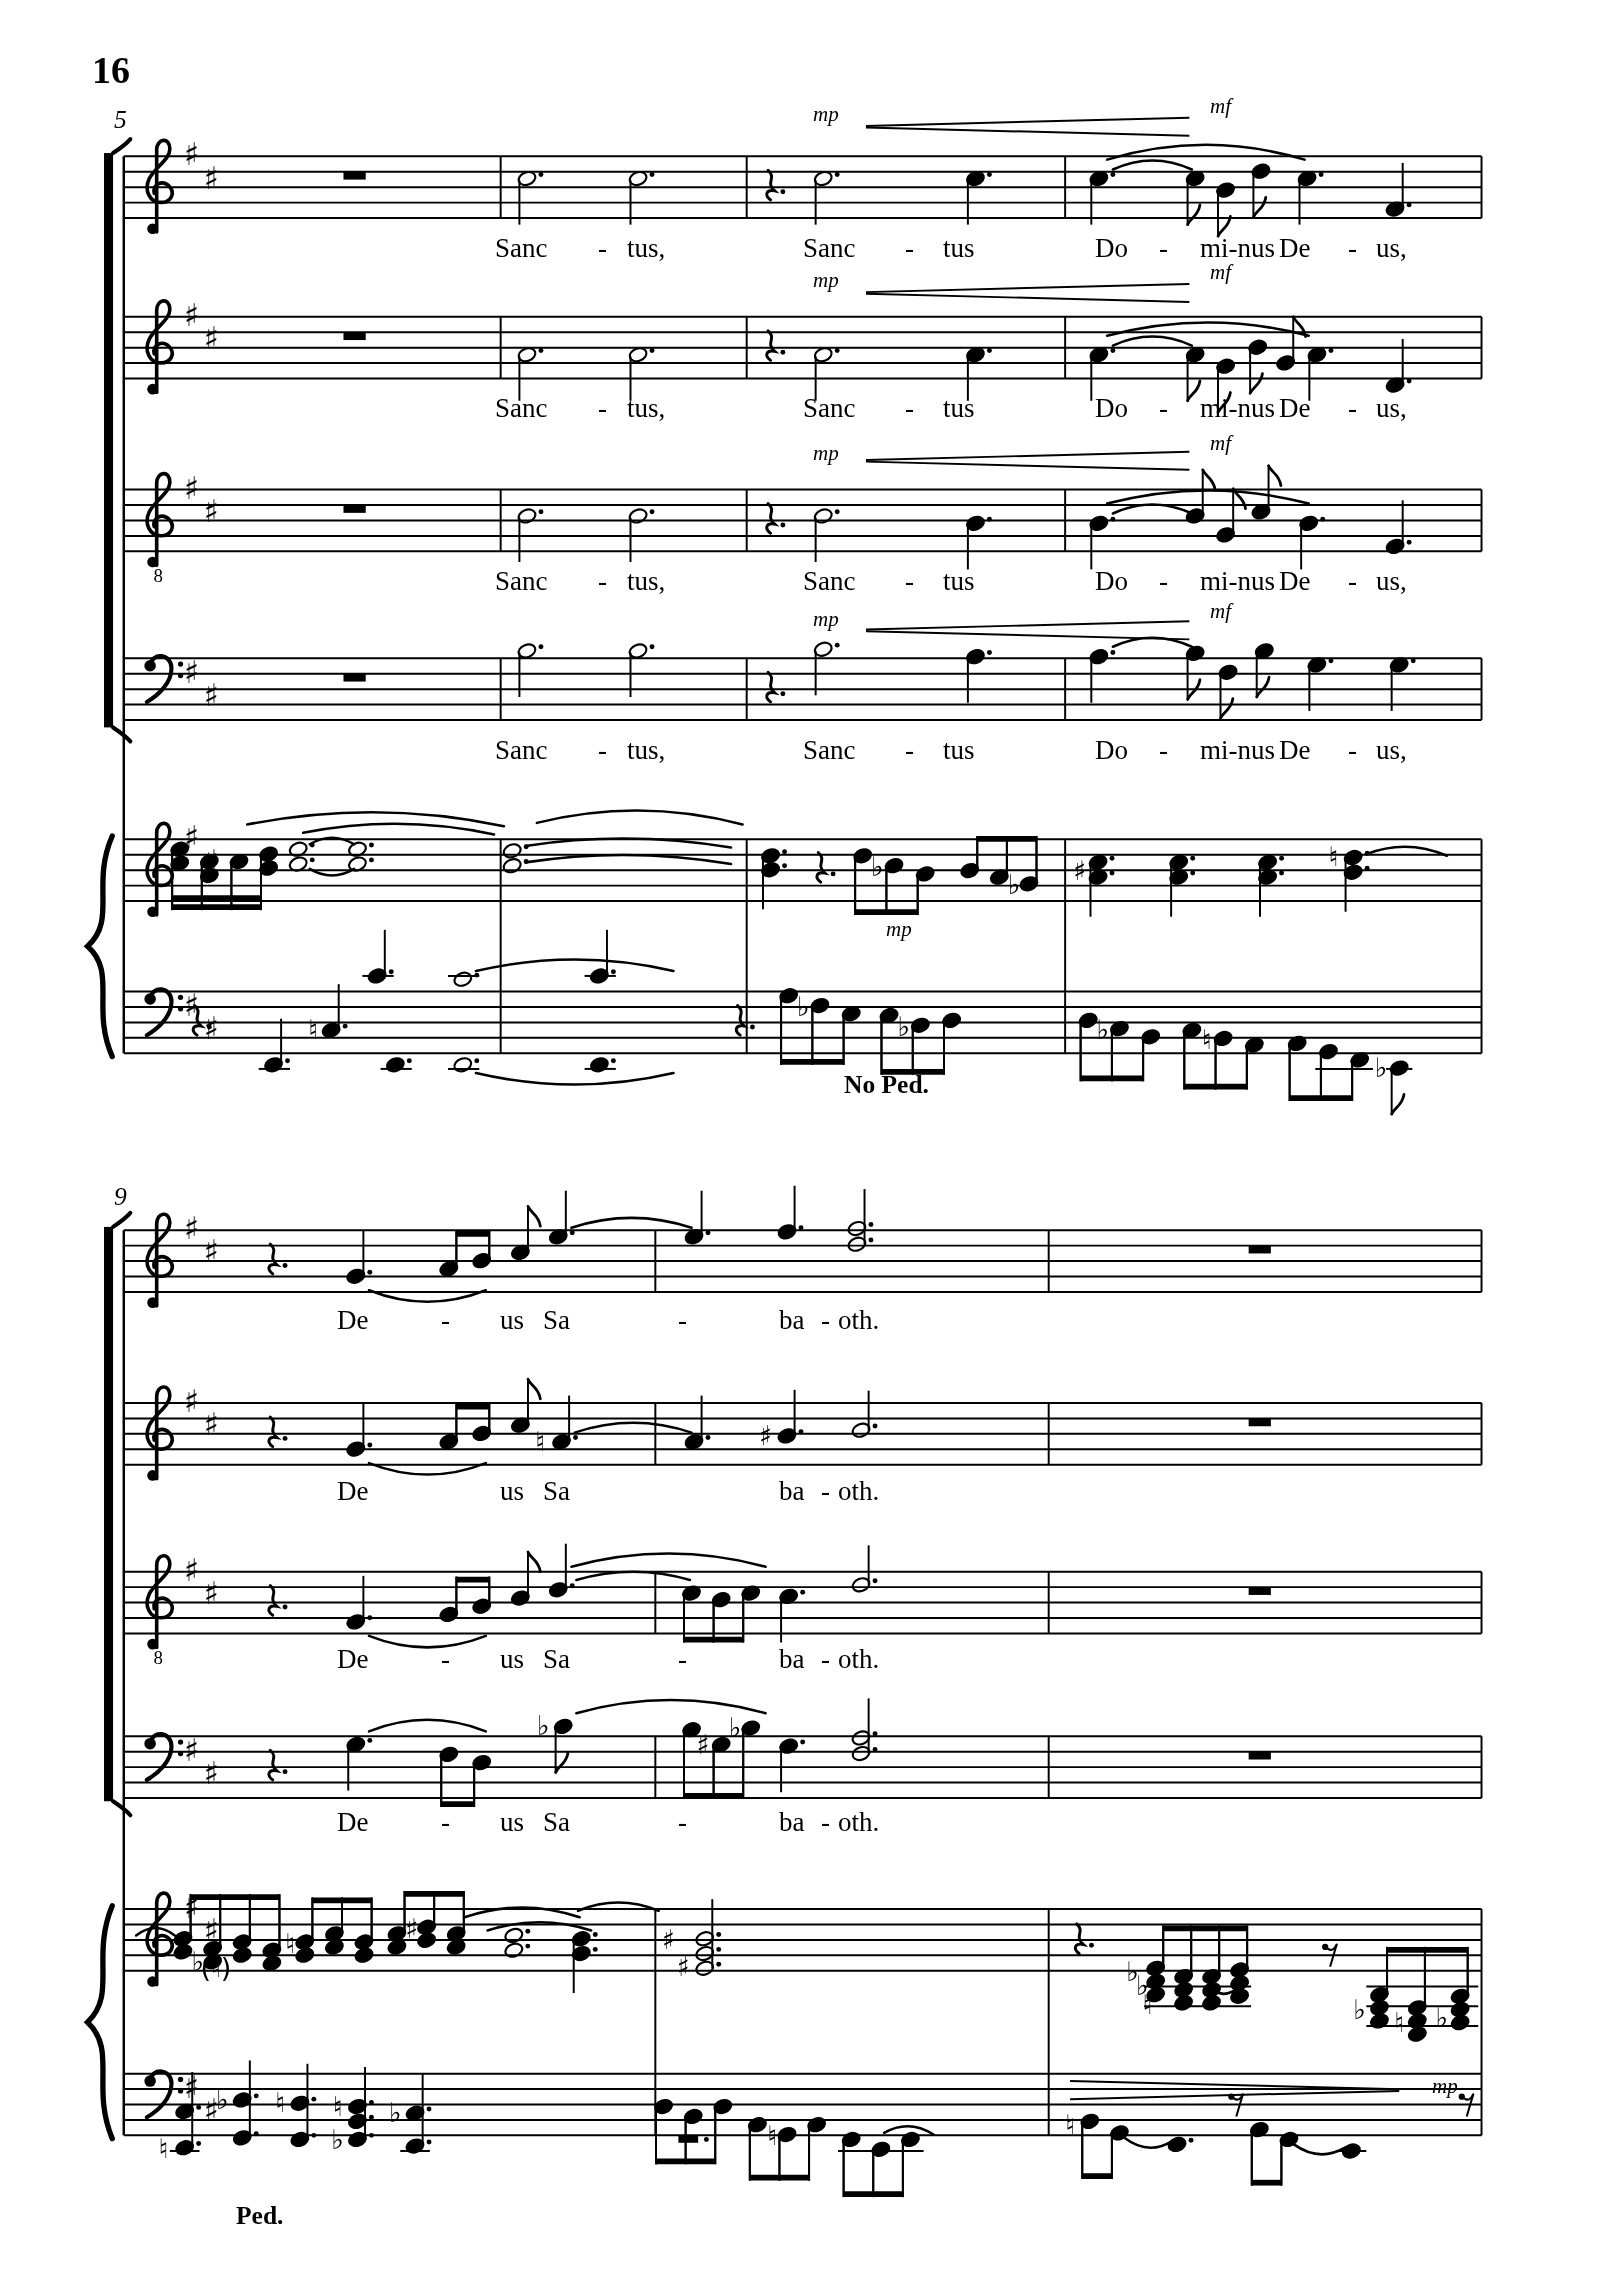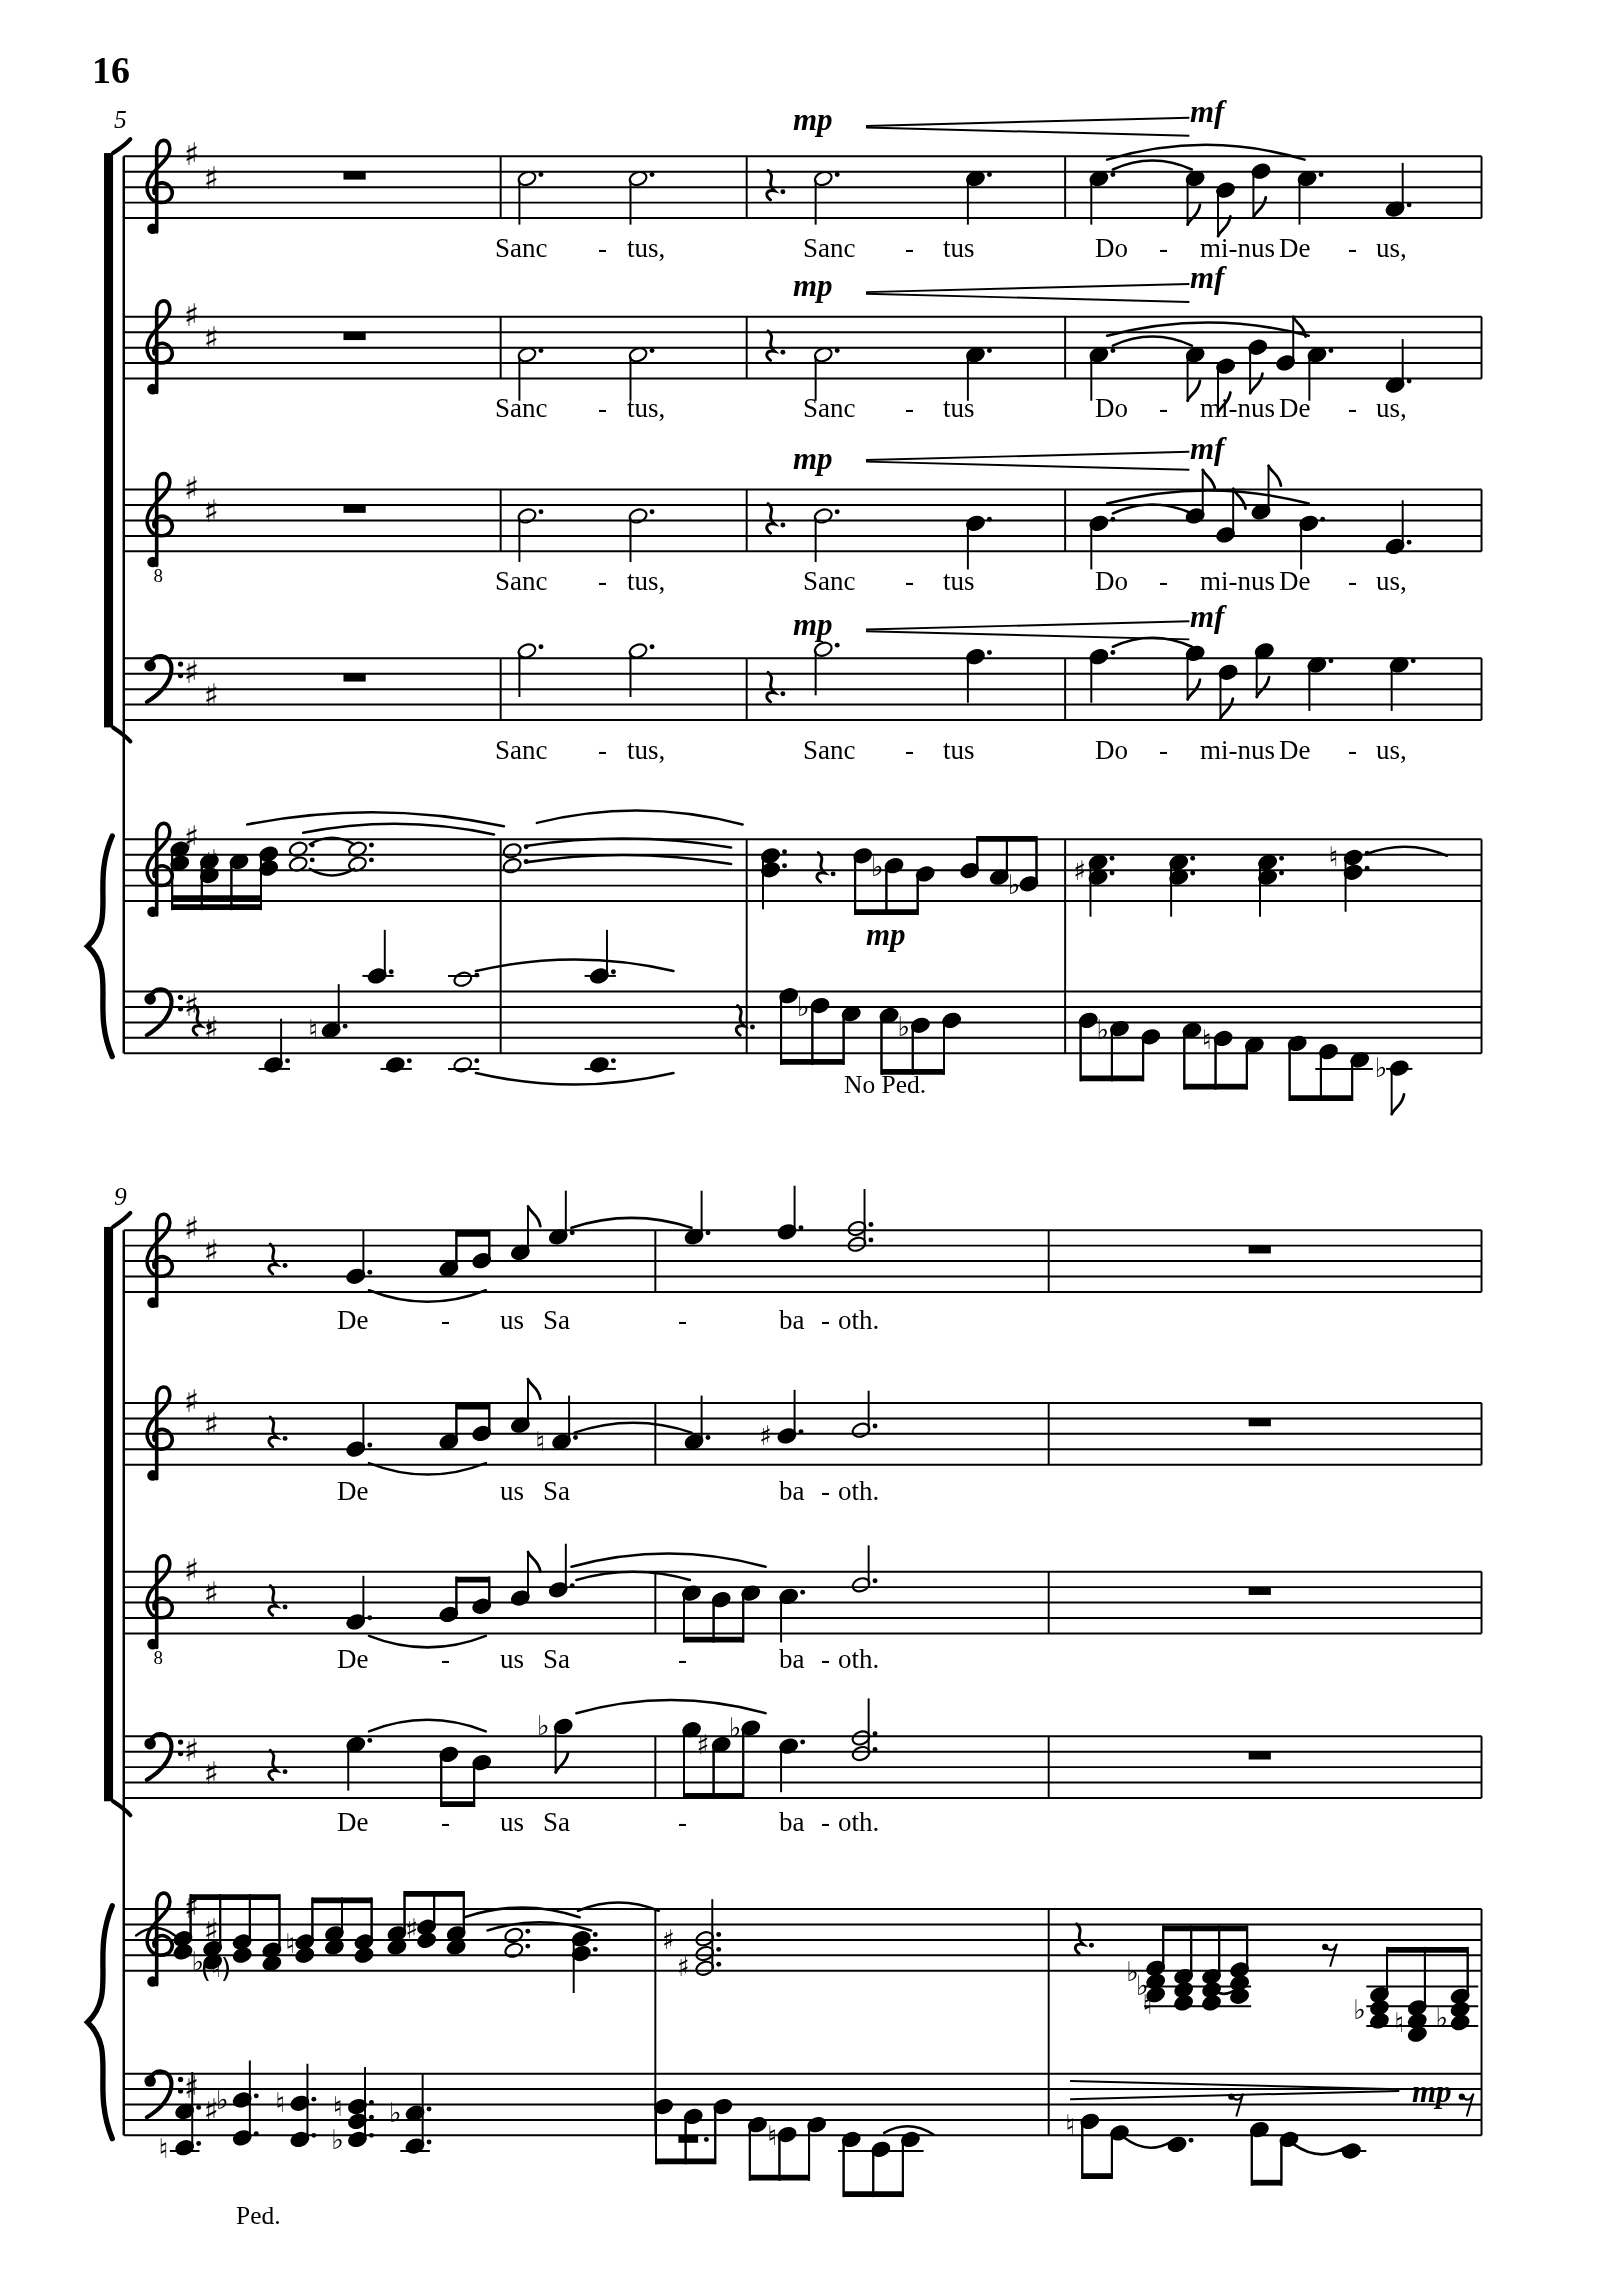--- a/index.html
+++ b/index.html
@@ -3,26 +3,26 @@
 <meta charset="utf-8">
 <style>
   html,body{margin:0;padding:0;background:#888;}
   .page{position:relative;width:1602px;height:2295px;background:#ffffff;overflow:hidden;
         font-family:"Liberation Serif", serif;color:#000;}
   #score{position:absolute;left:0;top:0;}
   .pagenum{position:absolute;left:92px;top:48px;font-size:38px;font-weight:bold;}
   .mnum{position:absolute;font-size:25.5px;font-style:italic;}
   .m1{left:114px;top:105px}
   .m2{left:114px;top:1182px}
-  .ped{position:absolute;font-size:25.5px;}
+  .ped{position:absolute;font-size:25.5px;font-weight:bold;}
   .nop{left:844px;top:1070px}
   .pd{left:236px;top:2201px}
   .syl{position:absolute;font-size:27px;white-space:nowrap;}
-  .dyn{position:absolute;font-size:31px;font-weight:bold;font-style:italic;
-       font-family:"Liberation Serif", serif;}
+  .dyn{position:absolute;font-size:21px;font-weight:normal;font-style:italic;
+       font-family:"Liberation Serif", serif;margin-left:20px;}
 </style>
 </head>
 <body>
 
 <div class="page">
   <svg id="score" width="1602" height="2295" viewBox="0 0 1946 2789">
       <line x1="150" y1="190" x2="150" y2="1280" stroke="#000" stroke-width="3"></line>
       <line x1="608" y1="190" x2="608" y2="265" stroke="#000" stroke-width="2.4"></line>
       <line x1="608" y1="385" x2="608" y2="460" stroke="#000" stroke-width="2.4"></line>
       <line x1="608" y1="595" x2="608" y2="670" stroke="#000" stroke-width="2.4"></line>

